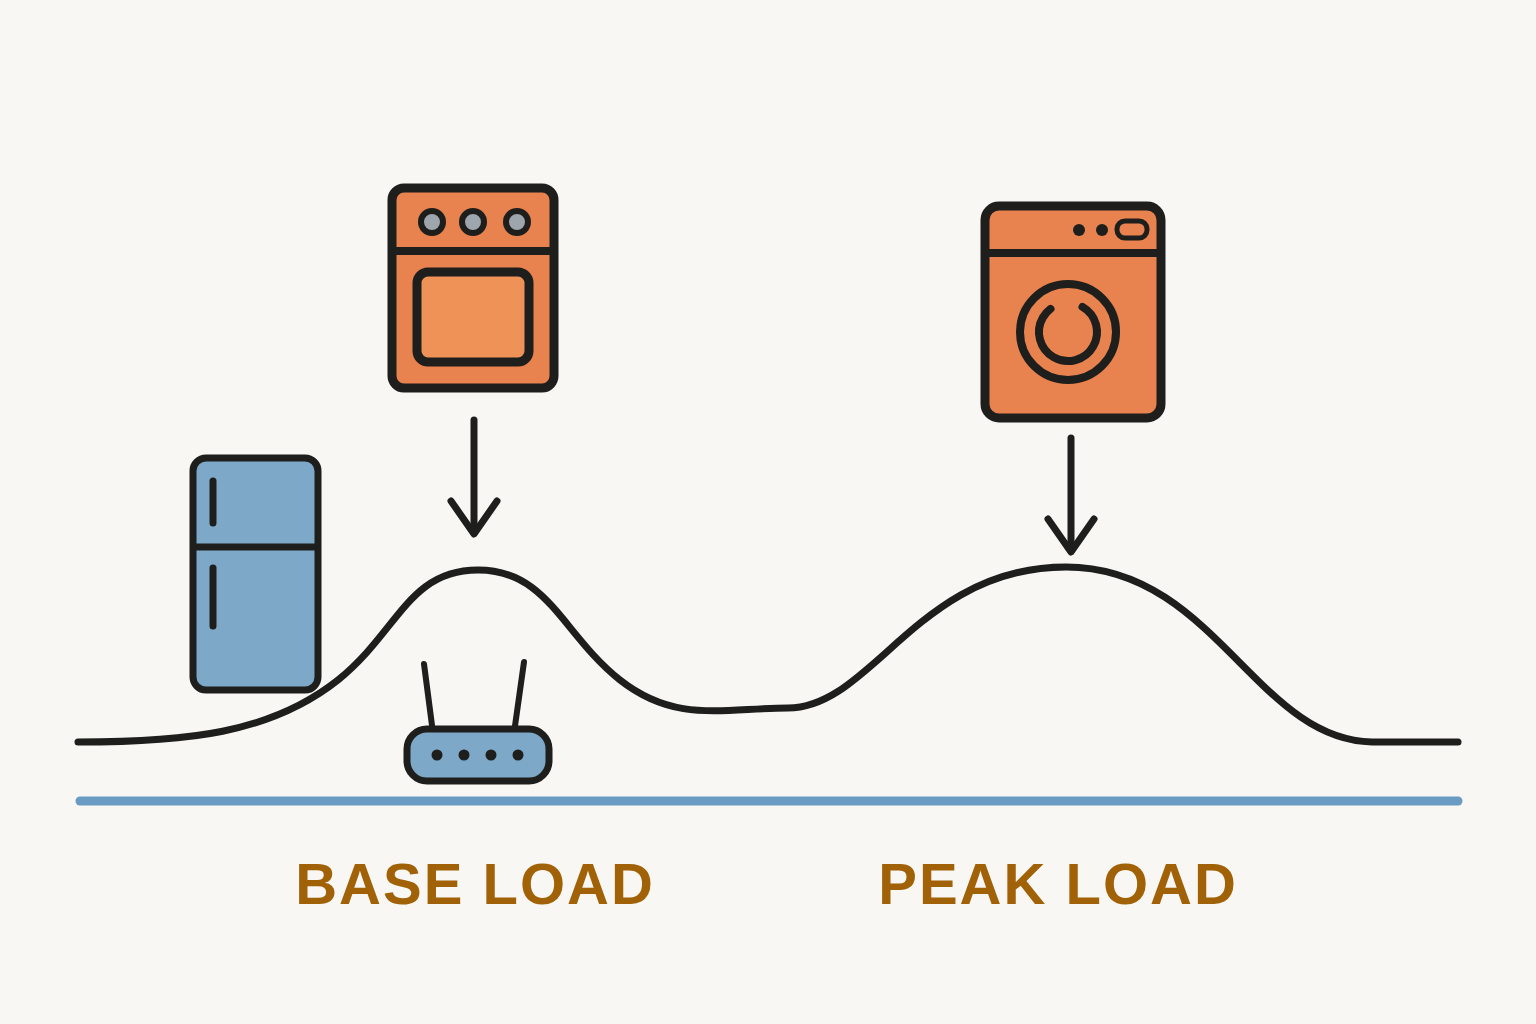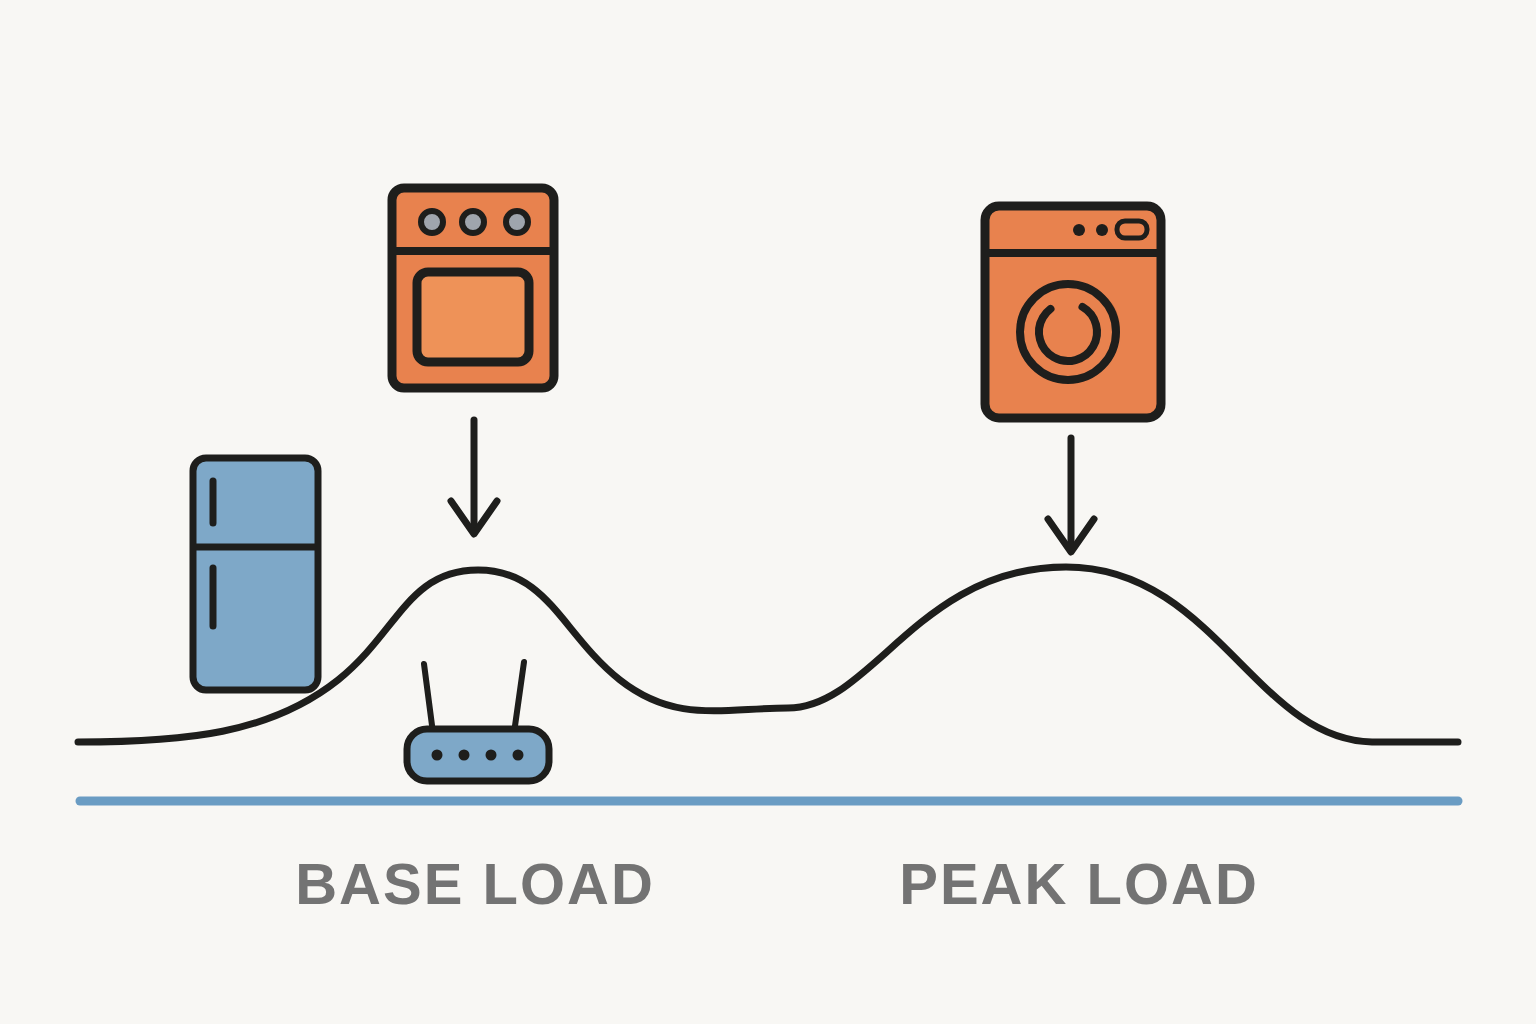--- a/index.html
+++ b/index.html
@@ -24,26 +24,26 @@
     height: 1024px;
     display: block;
   }
   .load-label {
     position: absolute;
     top: 850px;
     transform: translateX(-50%);
     font-size: 58px;
     font-weight: bold;
     letter-spacing: 2px;
-    color: #737373;
+    color: #a16207;
     white-space: nowrap;
     user-select: none;
   }
   .load-label.base { left: 475px; }
-  .load-label.peak { left: 1058px; margin-left: 21px; }
+  .load-label.peak { left: 1058px; }
 </style>
 </head>
 <body>
 
 <div class="stage">
 
   <svg viewBox="0 0 1536 1024" aria-hidden="true">
 
     <g>
       <path d="M 78 742

